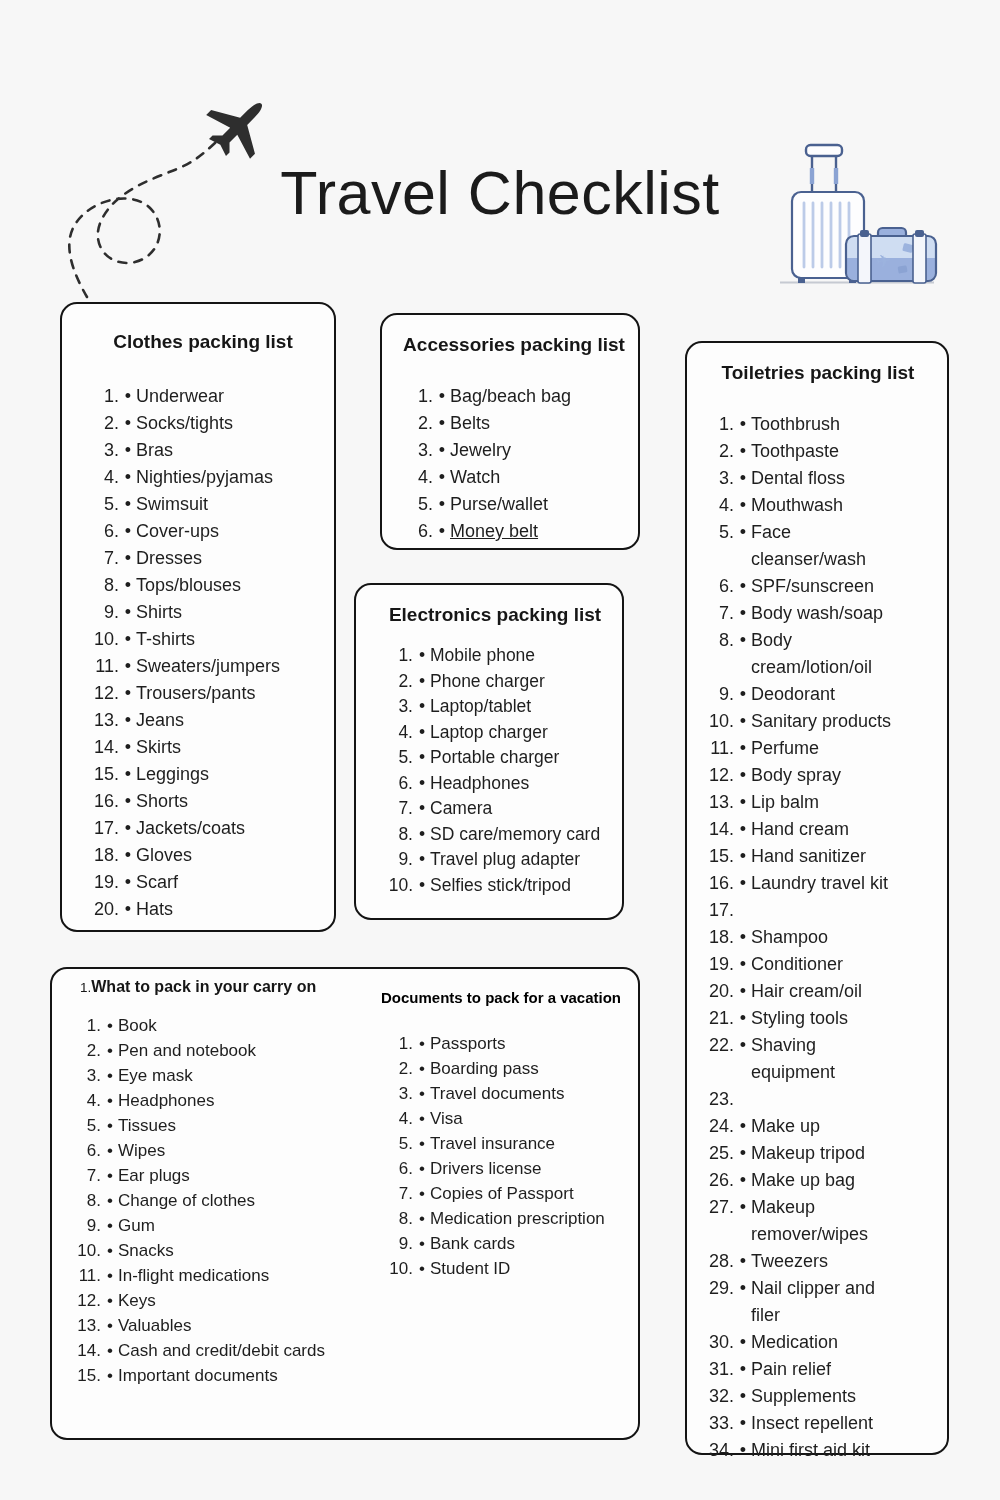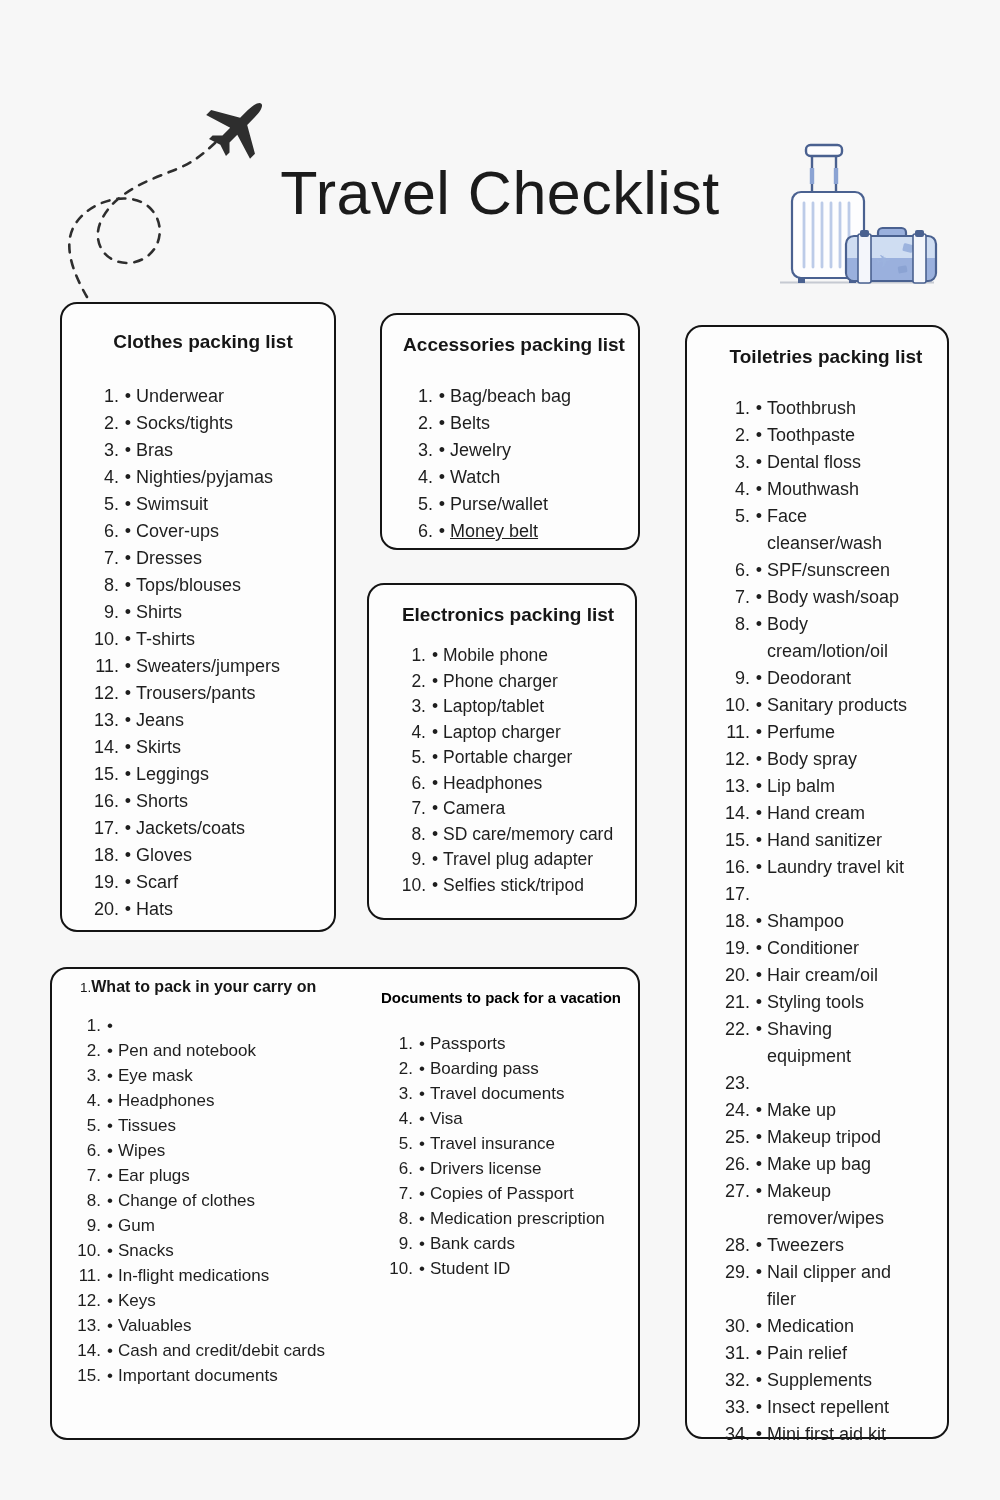--- a/index.html
+++ b/index.html
@@ -33,25 +33,25 @@
   .li .txt.underline { text-decoration:underline; }
 
   .clothes { left:60px; top:302px; width:276px; height:630px; padding:27px 8px 0 18px; }
   .clothes .box-title { margin-bottom:30px; }
   .clothes .list { font-size:18px; line-height:27px; --numw:40px; }
 
   .accessories { left:380px; top:313px; width:260px; height:237px; padding:19px 6px 0 14px; }
   .accessories .box-title { margin-bottom:27px; }
   .accessories .list { font-size:18px; line-height:27px; --numw:38px; }
 
-  .electronics { left:367px; top:583px; width:270px; height:337px; padding:19px 4px 0 16px; }
+  .electronics { left:354px; top:583px; width:270px; height:337px; padding:19px 4px 0 16px; }
   .electronics .box-title { margin-bottom:17px; }
   .electronics .list { font-size:17.5px; line-height:25.5px; --numw:42px; }
 
-  .toiletries { left:685px; top:325px; width:264px; height:1114px; padding:19px 6px 0 24px; }
+  .toiletries { left:685px; top:341px; width:264px; height:1114px; padding:19px 6px 0 8px; }
   .toiletries .box-title { margin-bottom:27px; }
   .toiletries .list { font-size:18px; line-height:27px; --numw:40px; --txtw:152px; }
 
   .carryon { left:50px; top:967px; width:590px; height:473px; padding:9px 10px 0 14px; display:flex; }
   .co-left { width:308px; }
   .co-right { flex:1; padding-top:11px; }
   .co-header { margin-bottom:17px; padding-left:14px; white-space:nowrap; }
   .co-prefix { font-size:13.5px; font-weight:400; color:#161616; }
   .co-title { font-size:16px; font-weight:bold; color:#161616; }
   .doc-title { margin:0 0 25px 0; font-size:15px; font-weight:bold; color:#000000; text-align:center; white-space:nowrap; }
@@ -483,20 +483,21 @@
 
   <section class="box carryon">
     <div class="co-left">
       <div class="co-header">
         <span class="co-prefix">1.</span><span class="co-title">What to pack in your carry on</span>
       </div>
       <div class="list">
           <div class="li">
             <span class="num">1.</span>
             <span class="bullet">•</span>
+            <span class="txt">Book</span>
           </div>
           <div class="li">
             <span class="num">2.</span>
             <span class="bullet">•</span>
             <span class="txt">Pen and notebook</span>
           </div>
           <div class="li">
             <span class="num">3.</span>
             <span class="bullet">•</span>
             <span class="txt">Eye mask</span>

